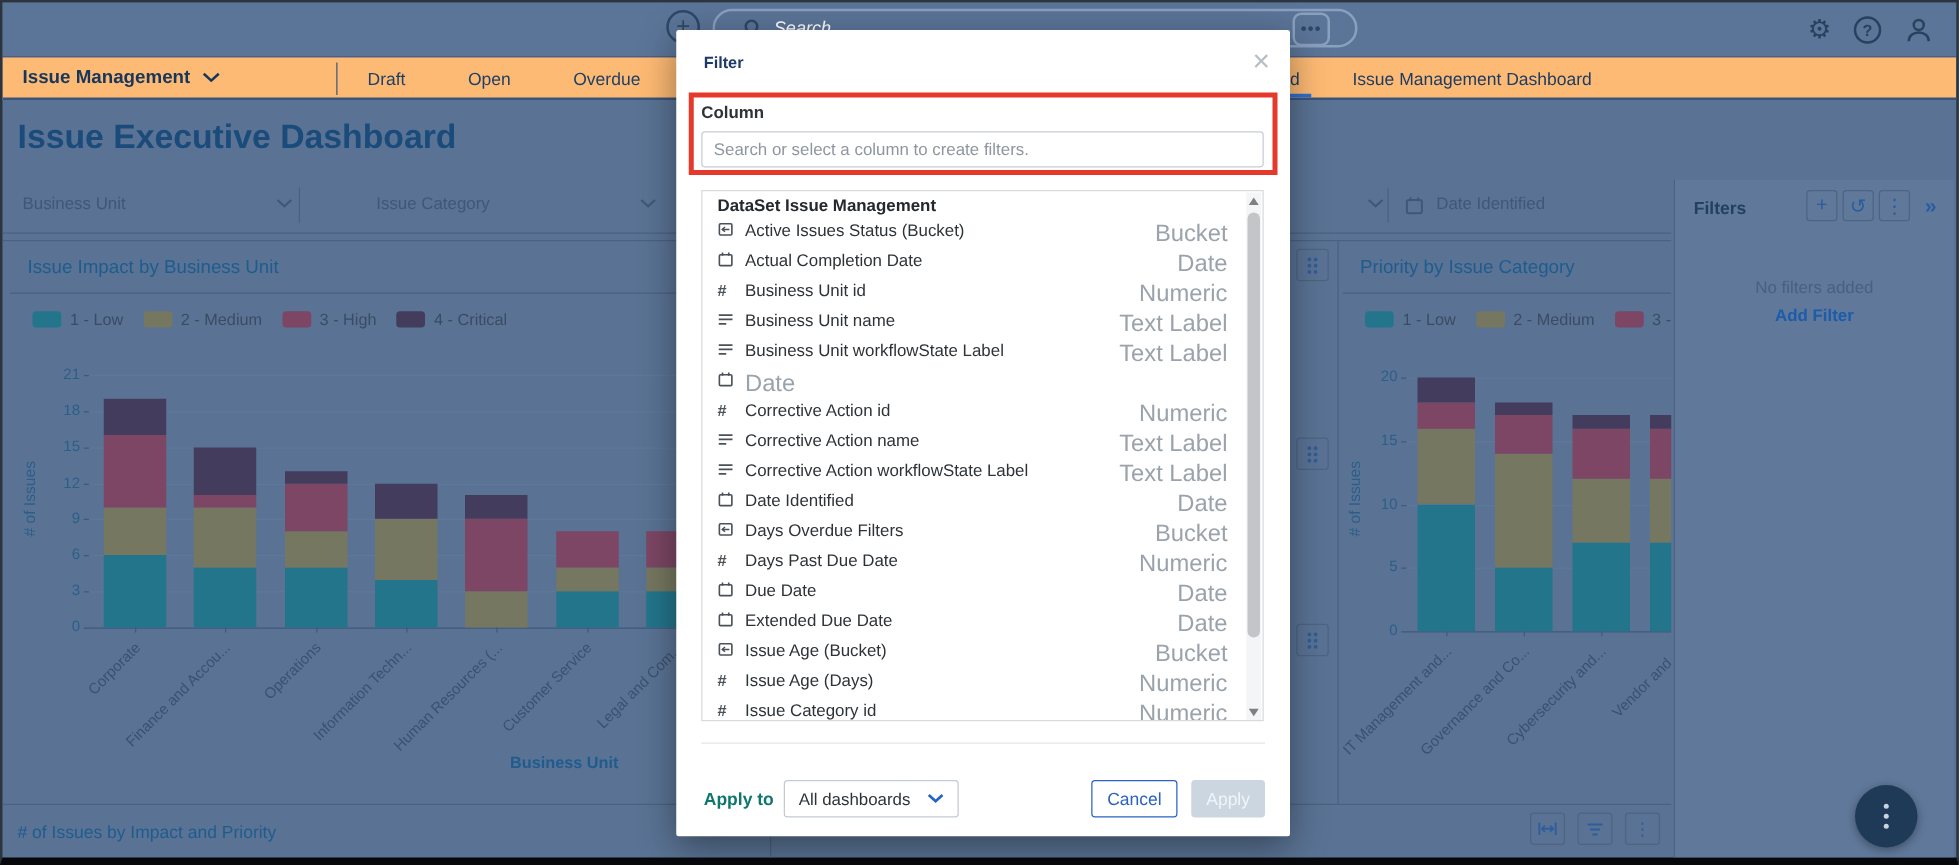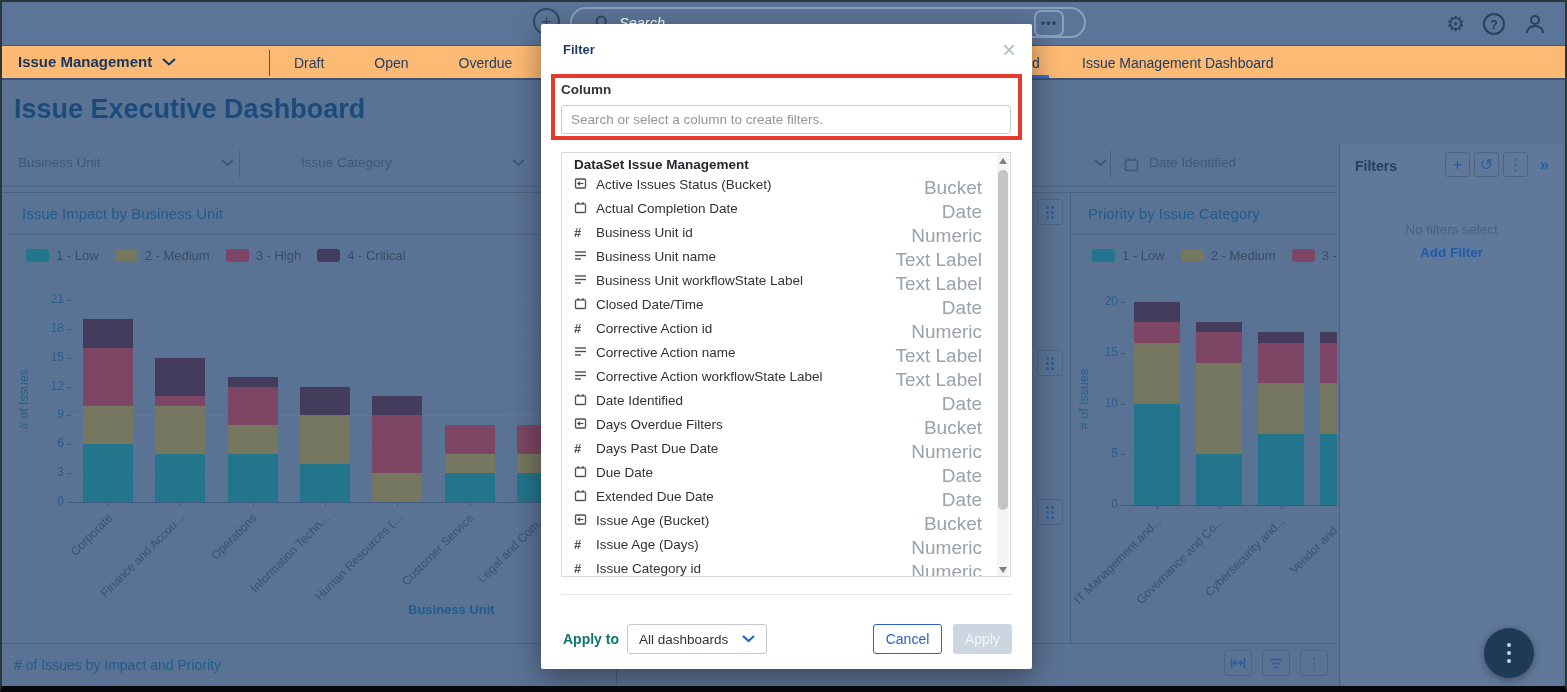--- a/index.html
+++ b/index.html
@@ -395,21 +395,21 @@
       <span class="sb-btn">
           <span>↺</span>
         </span>
       <span class="sb-btn">
           <span>⋮</span>
         </span>
       <span class="sb-btn noborder">
           <span>»</span>
         </span>
     </div>
-    <div class="sb-empty">No filters select</div>
+    <div class="sb-empty">No filters added</div>
     <div class="sb-add">Add Filter</div>
   </div>
 
   <div class="bottom-border"></div>
   <div class="bottom-title"># of Issues by Impact and Priority</div>
   <div class="b-icons">
     <span class="b-btn">
       <span>
         <svg width="16" height="12" viewBox="0 0 16 12">
             <line x1="1.5" y1="1" x2="1.5" y2="11" stroke="#2e5d9b" stroke-width="1.5"></line>
@@ -502,21 +502,20 @@
             <span class="col-tp">Text Label</span>
           </div>
           <div class="col-row">
             <span class="col-ic">
               <svg width="13" height="13" viewBox="0 0 13 13">
                 <rect x="1.5" y="2.8" width="10" height="8.7" rx="1" fill="none" stroke="#4a5158" stroke-width="1.3"></rect>
                 <line x1="4" y1="1" x2="4" y2="3.6" stroke="#4a5158" stroke-width="1.3"></line>
                 <line x1="9" y1="1" x2="9" y2="3.6" stroke="#4a5158" stroke-width="1.3"></line>
               </svg>
             </span>
-            <span class="col-lb">Closed Date/Time</span>
             <span class="col-tp">Date</span>
           </div>
           <div class="col-row">
             <span class="col-ic">
               <span style="font-size:13px;font-weight:bold;">#</span>
             </span>
             <span class="col-lb">Corrective Action id</span>
             <span class="col-tp">Numeric</span>
           </div>
           <div class="col-row">

